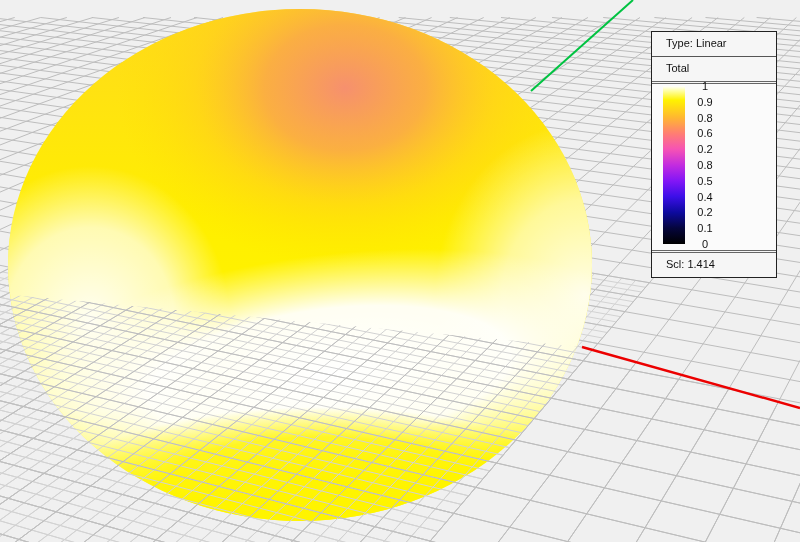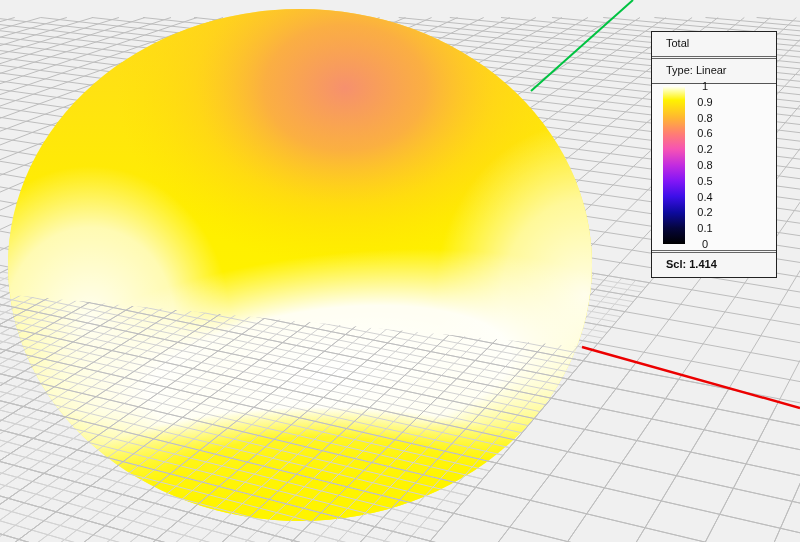--- a/index.html
+++ b/index.html
@@ -11,21 +11,21 @@
   #scene{position:absolute; left:0; top:0;}
   
   #legend{
     position:absolute; left:651px; top:31px; width:126px; height:247px;
     background:#f6f6f6; border:1px solid #222; box-sizing:border-box;
     display:flex; flex-direction:column; font-size:11px; color:#111;
   }
   .lg-row{height:24px; line-height:23px; padding-left:14px; flex:0 0 auto;}
   #lg-title{border-bottom:3px double #666;}
   #lg-type{border-bottom:1px solid #555;}
-  #lg-scl{border-top:3px double #666;font-weight:bold;}
+  #lg-scl{border-top:3px double #666;}
   #lg-body{position:relative; flex:1 1 auto; background:#fbfbfb;}
   #colorbar{
     position:absolute; left:11px; top:2px; width:22px; height:158px;
   }
   #ticks{
     position:absolute; left:40px; top:-5px; width:26px; text-align:center;
   }
   #ticks span{display:block; height:15.8px; line-height:15.8px; font-size:11px;}
 </style>
 </head>
@@ -415,22 +415,22 @@
 
     <g clip-path="url(#frontClip)">
       <use href="#gridG" xlink:href="#gridG"></use>
     </g>
 
     <line id="xAxis" x1="582" y1="347" x2="800" y2="408" stroke-width="2.4" stroke="#ec0000"></line>
     <line id="yAxis" x1="531" y1="91" x2="633" y2="0" stroke-width="2" stroke="#00c341"></line>
   </svg>
 
   <div id="legend">
+    <div class="lg-row" id="lg-type">Type: Linear</div>
     <div class="lg-row" id="lg-title">Total</div>
-    <div class="lg-row" id="lg-type">Type: Linear</div>
     <div id="lg-body">
       <div id="colorbar" style="background: linear-gradient(rgb(255, 255, 255) 0%, rgb(255, 255, 166) 3%, rgb(255, 242, 0) 9%, rgb(255, 183, 49) 20%, rgb(255, 126, 114) 30%, rgb(246, 83, 180) 40%, rgb(195, 44, 223) 50%, rgb(131, 22, 246) 60%, rgb(60, 15, 232) 70%, rgb(13, 10, 158) 80%, rgb(5, 5, 60) 90%, rgb(0, 0, 0) 100%);"></div>
       <div id="ticks">
         <span>1</span>
         <span>0.9</span>
         <span>0.8</span>
         <span>0.6</span>
         <span>0.2</span>
         <span>0.8</span>
         <span>0.5</span>

